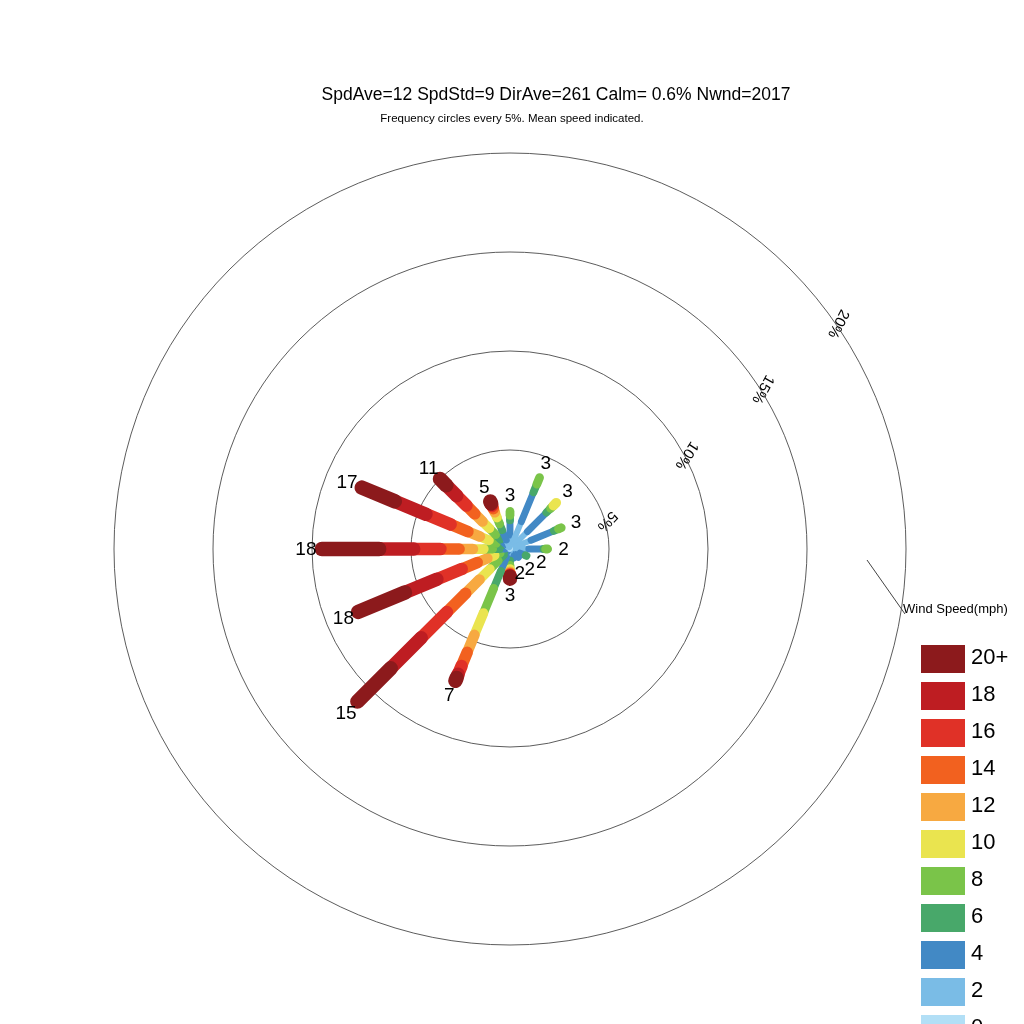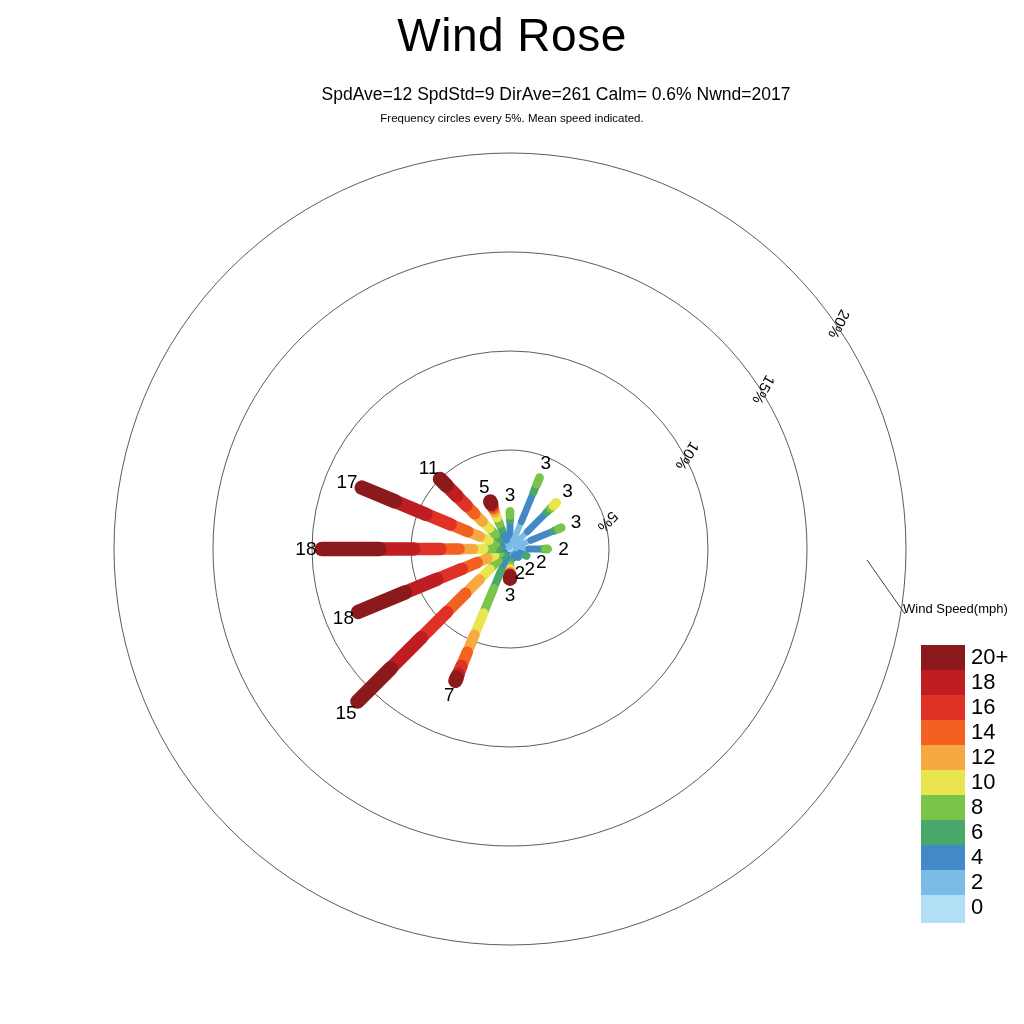--- a/index.html
+++ b/index.html
@@ -7,34 +7,33 @@
        font-family:"Liberation Sans","DejaVu Sans",sans-serif;color:#000;}
   #root{position:relative;width:1024px;height:1024px;}
   #title{position:absolute;left:0;top:8px;width:1024px;text-align:center;
          font-size:46px;font-weight:400;letter-spacing:.5px;}
   #stats{position:absolute;left:0;top:84px;width:1024px;text-align:center;
          font-size:17.5px;padding-left:44px;}
   #note{position:absolute;left:0;top:112px;width:1024px;text-align:center;
         font-size:11.5px;}
   #plot{position:absolute;left:0;top:0;width:1024px;height:1024px;}
   #legend{position:absolute;left:921px;top:645px;width:44px;}
-  .lg-row{position:relative;height:25px;}
+  .lg-row{position:relative;height:37px;}
   .lg-sw{position:absolute;left:0;top:0;width:44px;height:28.4px;}
   .lg-lbl{position:absolute;left:50px;top:-1px;width:60px;font-size:22px;
           text-align:left;white-space:nowrap;}
   #legend-title{position:absolute;left:903px;top:601px;font-size:13px;
                 white-space:nowrap;}
   text{font-family:"Liberation Sans","DejaVu Sans",sans-serif;}
 </style>
 </head>
 <body>
 
 <div id="root">
 
-  <div id="title">Wind Rose</div>
   <div id="stats">SpdAve=12  SpdStd=9  DirAve=261   Calm= 0.6%  Nwnd=2017</div>
   <div id="note">Frequency circles every 5%. Mean speed indicated.</div>
 
   <svg id="plot" viewBox="0 0 1024 1024">
     <g id="rings">
         <circle cx="510" cy="549" r="99" fill="none" stroke="#4a4a4a" stroke-width="0.9"></circle>
         <circle cx="510" cy="549" r="198" fill="none" stroke="#4a4a4a" stroke-width="0.9"></circle>
         <circle cx="510" cy="549" r="297" fill="none" stroke="#4a4a4a" stroke-width="0.9"></circle>
         <circle cx="510" cy="549" r="396" fill="none" stroke="#4a4a4a" stroke-width="0.9"></circle>
       </g>

